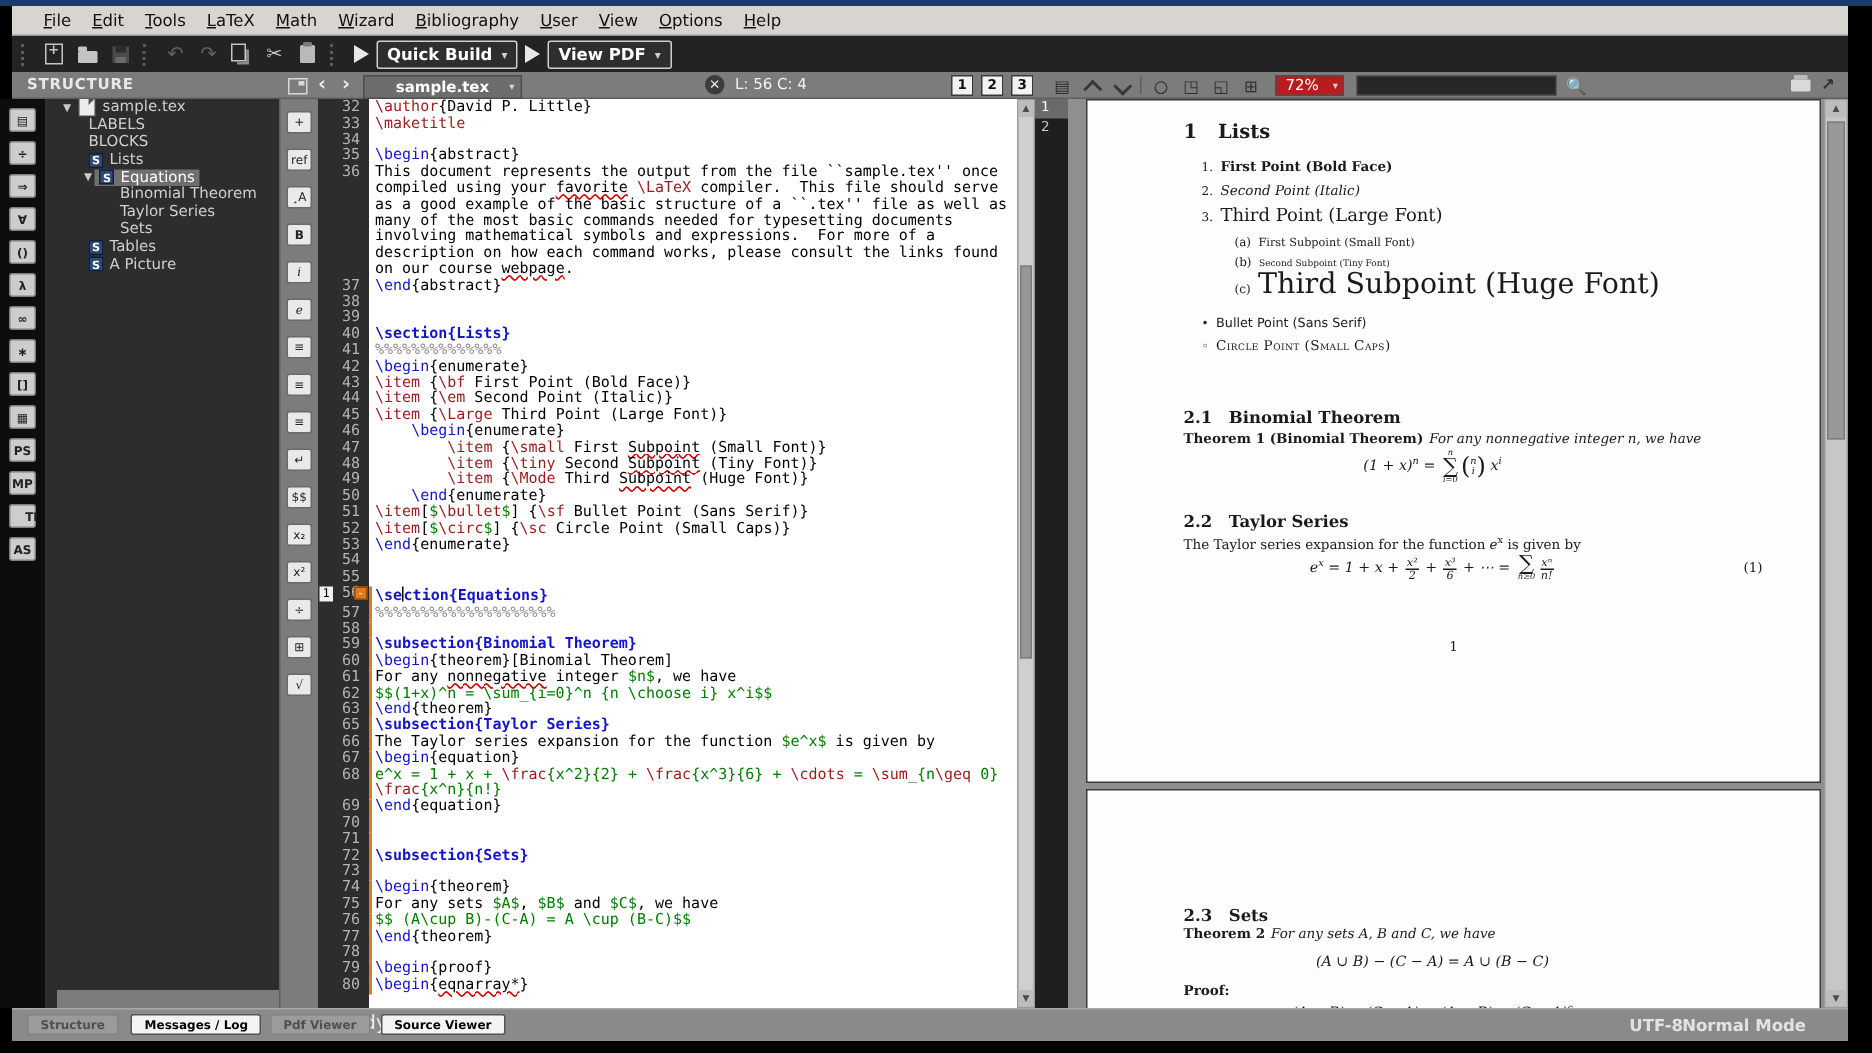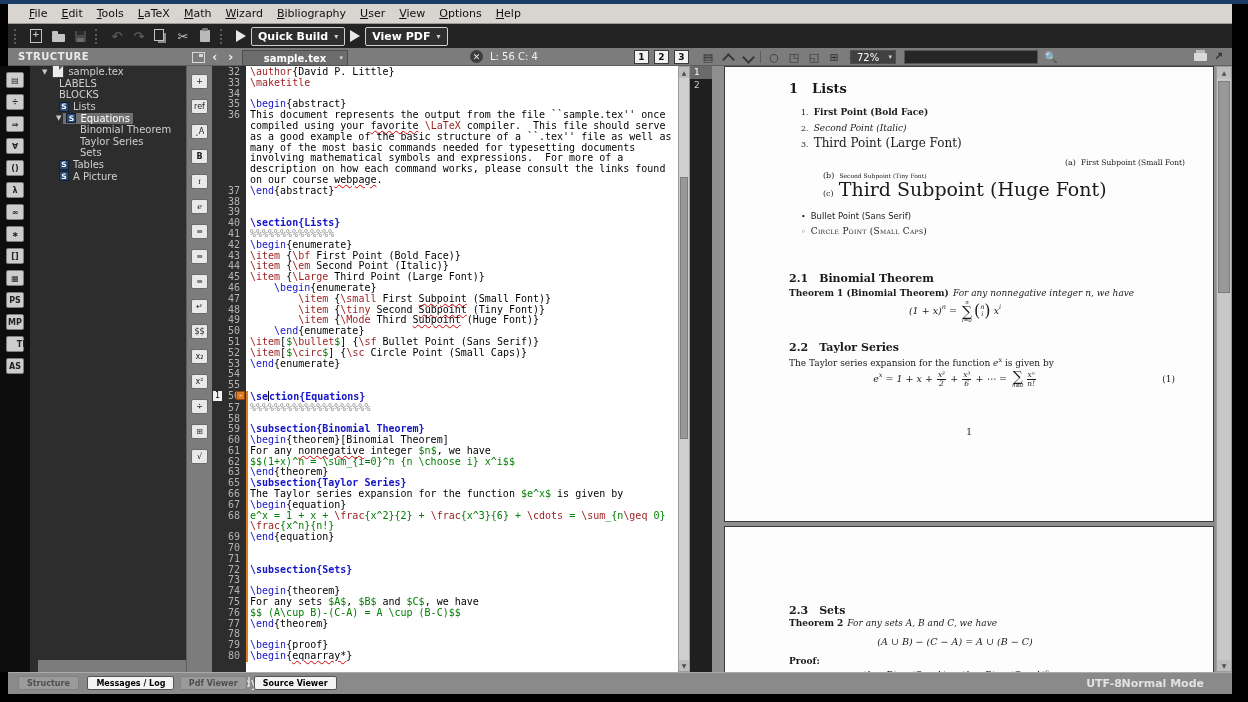--- a/index.html
+++ b/index.html
@@ -49,21 +49,21 @@
     color:#e6e6e6;font-size:9px;display:flex;align-items:center;justify-content:center;}
   #linecol{position:absolute;left:482px;top:3px;font-size:10px;color:#f2f2f2;}
   .pgbtn{position:absolute;top:2px;width:15px;height:14px;background:#f2f2f2;border:1px solid #3a3a3a;
     font-size:9px;font-weight:bold;color:#111;display:flex;align-items:center;justify-content:center;box-sizing:border-box;}
   .pdficon{position:absolute;top:2px;width:16px;height:14px;display:flex;align-items:center;justify-content:center;
     color:#2e2e2e;font-size:11px;}
   .chev{width:7px;height:7px;border-left:2px solid #383838;border-bottom:2px solid #383838;display:inline-block;}
   .chev.up{transform:rotate(135deg);margin-top:4px;}
   .chev.down{transform:rotate(-45deg);margin-top:0px;}
   .vsep{position:absolute;top:3px;width:1px;height:12px;background:#5c5c5c;}
-  #zoom-combo{position:absolute;left:842px;top:2px;width:46px;height:14px;background:#404040;border:1px solid #4e4e4e;
+  #zoom-combo{position:absolute;left:842px;top:2px;width:46px;height:14px;background:#b91c1c;border:1px solid #4e4e4e;
     color:#fff;font-size:10px;display:flex;align-items:center;padding-left:6px;box-sizing:border-box;}
   #zoom-combo .arr{position:absolute;right:3px;font-size:7px;color:#d5d5d5;}
   #pdf-search{position:absolute;left:896px;top:2px;width:134px;height:14px;background:#262626;border:1px solid #555;
     color:#ddd;font-size:10px;box-sizing:border-box;padding:0 4px;outline:none;}
   #search-glass{position:absolute;left:1036px;top:3px;color:#e2e2e2;font-size:11px;}
   .ic-print{position:absolute;left:1186px;top:5px;width:13px;height:8px;background:#d9d9d9;border-radius:1px;}
   .ic-print::before{content:"";position:absolute;top:-3px;left:2px;width:9px;height:3px;background:#bbb;}
   #ext-view{position:absolute;left:1206px;top:2px;color:#2e2e2e;font-size:11px;font-weight:bold;}
 
   
@@ -543,21 +543,21 @@
         <div class="pnum sel">1</div>
         <div class="pnum">2</div>
       </div>
 
     <div id="pdfview">
         <div class="page" style="top: 0px; height: 454px;">
           <div class="pdf-el h1" style="top: 14px;"><span class="num">1</span><span>Lists</span></div>
           <div class="pdf-el li" style="top: 40px;"><span class="mk">1.</span><span class="st-bold">First Point (Bold Face)</span></div>
           <div class="pdf-el li" style="top: 56px;"><span class="mk">2.</span><span class="st-italic">Second Point (Italic)</span></div>
           <div class="pdf-el li" style="top: 69px;"><span class="mk">3.</span><span class="st-large">Third Point (Large Font)</span></div>
-          <div class="pdf-el li2" style="top: 90px; text-align: right;"><span class="mk">(a)</span><span class="st-small">First Subpoint (Small Font)</span></div>
+          <div class="pdf-el li2" style="top: 90px;"><span class="mk">(a)</span><span class="st-small">First Subpoint (Small Font)</span></div>
           <div class="pdf-el li2" style="top: 103px;"><span class="mk">(b)</span><span class="st-tiny">Second Subpoint (Tiny Font)</span></div>
           <div class="pdf-el li2" style="top: 111px;"><span class="mk">(c)</span><span class="st-huge">Third Subpoint (Huge Font)</span></div>
           <div class="pdf-el li" style="top: 144px;"><span class="mk">•</span><span class="st-sans">Bullet Point (Sans Serif)</span></div>
           <div class="pdf-el li" style="top: 159px;"><span class="mk">◦</span><span class="st-smallcaps">Circle Point (Small Caps)</span></div>
           <div class="pdf-el h2" style="top: 205px;"><span class="num">2.1</span><span>Binomial Theorem</span></div>
           <div class="pdf-el thm" style="top: 221px;"><span class="tb">Theorem 1 (Binomial Theorem)</span><span class="ti">For any nonnegative integer n, we have</span></div>
           <div class="pdf-el eq" style="top: 232px;"><span>(1 + x)</span><sup>n</sup><span> = </span><span class="bigop">
               <span class="t">n</span>
               <span class="s">∑</span>
               <span class="b">i=0</span>

